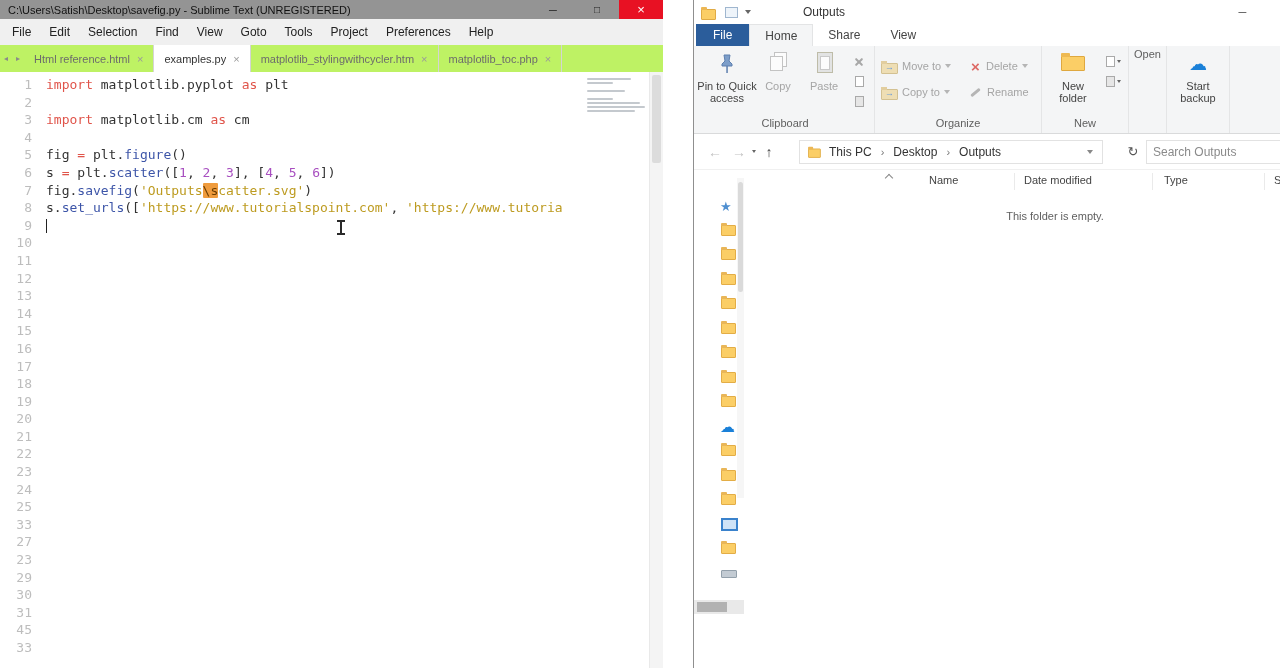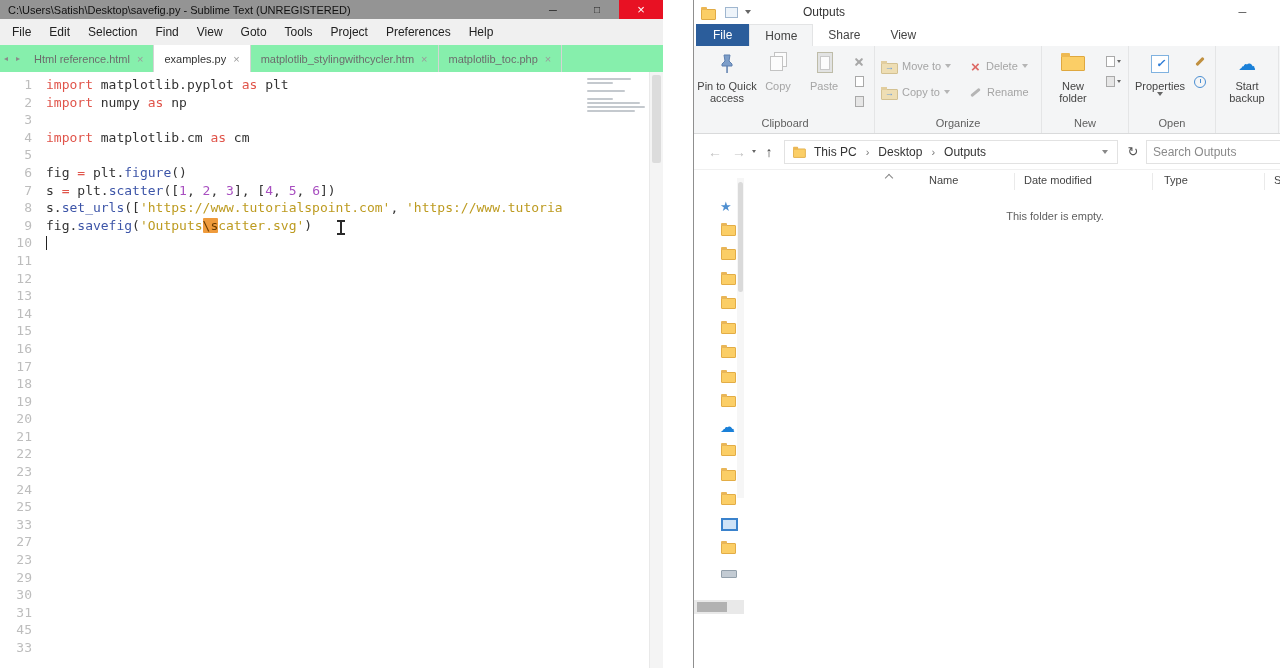--- a/index.html
+++ b/index.html
@@ -10,21 +10,21 @@
 .sublime{position:absolute;left:0;top:0;width:663px;height:668px;background:#fff}
 .st-titlebar{height:19px;background:var(--c-titlebar-gray,#949494);display:flex;align-items:center;font-size:11px;color:#111;padding-left:8px}
 .st-title{flex:1;white-space:nowrap;overflow:hidden}
 .st-btn{width:44px;height:19px;display:flex;align-items:center;justify-content:center;color:#1d1d1d;font-size:11px}
 .st-min::before{content:"─"}
 .st-max::before{content:"□";font-size:10px}
 .st-close{background:var(--c-close-red,#e81123);color:#fff;font-size:13px}
 .st-close::before{content:"×"}
 .st-menubar{height:26px;background:#f0f0f0;display:flex;align-items:center;font-size:12px;color:#222;padding-left:3px}
 .menu-item{padding:0 9px;height:100%;display:flex;align-items:center;white-space:nowrap}
-.st-tabbar{height:27px;background:#86efac;display:flex;align-items:stretch;font-size:11px;color:#6c6c6c}
+.st-tabbar{height:27px;background:#bef264;display:flex;align-items:stretch;font-size:11px;color:#6c6c6c}
 .tab-scroll{width:12px;display:flex;align-items:center;justify-content:center;color:#8a8a8a;font-size:8px}
 .tab-scroll.left::before{content:"◂"}
 .tab-scroll.right::before{content:"▸"}
 .st-tab{display:flex;align-items:center;gap:7px;padding:0 10px;border-right:1px solid #d4d4d4;max-width:205px;cursor:default}
 .st-tab .tab-label{white-space:nowrap;overflow:hidden;text-overflow:ellipsis}
 .st-tab.active{background:#fff;color:#333}
 .tab-close{color:#9a9a9a;font-size:11px}
 .tab-close::before{content:"×"}
 .st-editor{position:absolute;top:72px;left:0;right:0;bottom:0;background:#fff;overflow:hidden;display:flex}
 .st-gutter{flex:none;width:44px;padding:4px 12px 0 0;text-align:right;font:13px/17.6px "DejaVu Sans Mono",monospace;color:#bdbdbd}
@@ -119,21 +119,21 @@
 .smic-history::after{content:"";position:absolute;left:5px;top:2px;width:1px;height:4px;background:#4a8ed2}
 
 .ex-navbar{height:36px;display:flex;align-items:center;padding:0 8px 0 10px;background:#fff;gap:2px;border-bottom:1px solid #f0f0f0}
 .nav-ico{width:22px;text-align:center;font-size:14px;color:#444;flex:none}
 .nav-back::before{content:"←"}
 .nav-fwd::before{content:"→"}
 .nav-ico.dis{color:#c3c3c3}
 .nav-up::before{content:"↑"}
 .nav-refresh{font-size:13px;color:#555}
 .nav-refresh::before{content:"↻"}
-.addressbar{flex:1;height:24px;border:1px solid #e2e2e2;background:#fff;display:flex;align-items:center;padding:0 4px;margin:0 2px;font-size:12px;color:#333}
+.addressbar{flex:1;height:24px;border:1px solid #e2e2e2;background:#fff;display:flex;align-items:center;padding:0 4px;margin:0 17px;font-size:12px;color:#333}
 .ab-folder{transform:scale(.85);margin:0 5px 0 2px}
 .crumb{padding:0 2px;white-space:nowrap}
 .crumb-sep{color:#777;padding:0 7px;font-size:11px}
 .crumb-sep::before{content:"›"}
 .ab-dd{margin-left:auto;margin-right:5px;border-top-color:#888}
 .searchbox{width:156px;height:24px;border:1px solid #e2e2e2;font-family:"Liberation Sans",sans-serif;font-size:12px;padding:0 6px;color:#333;outline:none;flex:none}
 .searchbox::placeholder{color:#8a8a8a}
 
 .ex-body{position:absolute;top:170px;left:0;right:0;bottom:0;display:flex;background:#fff}
 .ex-sidebar{width:50px;position:relative;flex:none}
@@ -238,28 +238,27 @@
           <div class="ln">27</div>
           <div class="ln">23</div>
           <div class="ln">29</div>
           <div class="ln">30</div>
           <div class="ln">31</div>
           <div class="ln">45</div>
           <div class="ln">33</div>
         </div>
       <div class="st-code" id="codelines">
           <div class="cl"><span class="tk-k">import</span><span class="tk-p"> matplotlib.pyplot </span><span class="tk-k">as</span><span class="tk-p"> plt</span></div>
-          <div class="cl"><span class="tk-k">import</span><span class="tk-p"> numpy </span><span class="tk-k">as</span><span class="tk-p"> np</span></div>
           <div class="cl"></div>
           <div class="cl"><span class="tk-k">import</span><span class="tk-p"> matplotlib.cm </span><span class="tk-k">as</span><span class="tk-p"> cm</span></div>
           <div class="cl"></div>
           <div class="cl"><span class="tk-p">fig </span><span class="tk-k">=</span><span class="tk-p"> plt.</span><span class="tk-f">figure</span><span class="tk-p">()</span></div>
           <div class="cl"><span class="tk-p">s </span><span class="tk-k">=</span><span class="tk-p"> plt.</span><span class="tk-f">scatter</span><span class="tk-p">([</span><span class="tk-n">1</span><span class="tk-p">, </span><span class="tk-n">2</span><span class="tk-p">, </span><span class="tk-n">3</span><span class="tk-p">], [</span><span class="tk-n">4</span><span class="tk-p">, </span><span class="tk-n">5</span><span class="tk-p">, </span><span class="tk-n">6</span><span class="tk-p">])</span></div>
+          <div class="cl"><span class="tk-p">fig.</span><span class="tk-f">savefig</span><span class="tk-p">(</span><span class="tk-s">'Outputs</span><span class="tk-h">\s</span><span class="tk-s">catter.svg'</span><span class="tk-p">)</span></div>
           <div class="cl"><span class="tk-p">s.</span><span class="tk-f">set_urls</span><span class="tk-p">([</span><span class="tk-s">'https://www.tutorialspoint.com'</span><span class="tk-p">, </span><span class="tk-s">'https://www.tutoria</span></div>
-          <div class="cl"><span class="tk-p">fig.</span><span class="tk-f">savefig</span><span class="tk-p">(</span><span class="tk-s">'Outputs</span><span class="tk-h">\s</span><span class="tk-s">catter.svg'</span><span class="tk-p">)</span></div>
           <div class="cl"><span class="caret"></span></div>
           <div class="cl"></div>
           <div class="cl"></div>
           <div class="cl"></div>
           <div class="cl"></div>
           <div class="cl"></div>
           <div class="cl"></div>
           <div class="cl"></div>
           <div class="cl"></div>
           <div class="cl"></div>
@@ -403,37 +402,20 @@
             <span class="rb-sm">
                 <i class="smic smic-clip"></i>
                 <span class="tri tiny"></span>
               </span>
           </div>
         </div>
         <div class="rb-glabel">New</div>
       </div>
 
       <div class="rb-group">
-        <div class="rb-items">
-          <div class="rb-big">
-            <span class="ic">
-                <i class="ic-props"></i>
-              </span>
-            <span class="lbl l1">Properties</span>
-            <span class="tri"></span>
-          </div>
-          <div class="rb-smcol">
-            <span class="rb-sm">
-                <i class="smic smic-edit"></i>
-              </span>
-            <span class="rb-sm">
-                <i class="smic smic-history"></i>
-              </span>
-          </div>
-        </div>
         <div class="rb-glabel">Open</div>
       </div>
 
 
       <div class="rb-group">
         <div class="rb-items">
           <div class="rb-big">
             <span class="ic ic-cloud"></span>
             <span class="lbl">
               <span class="l1">Start</span>

